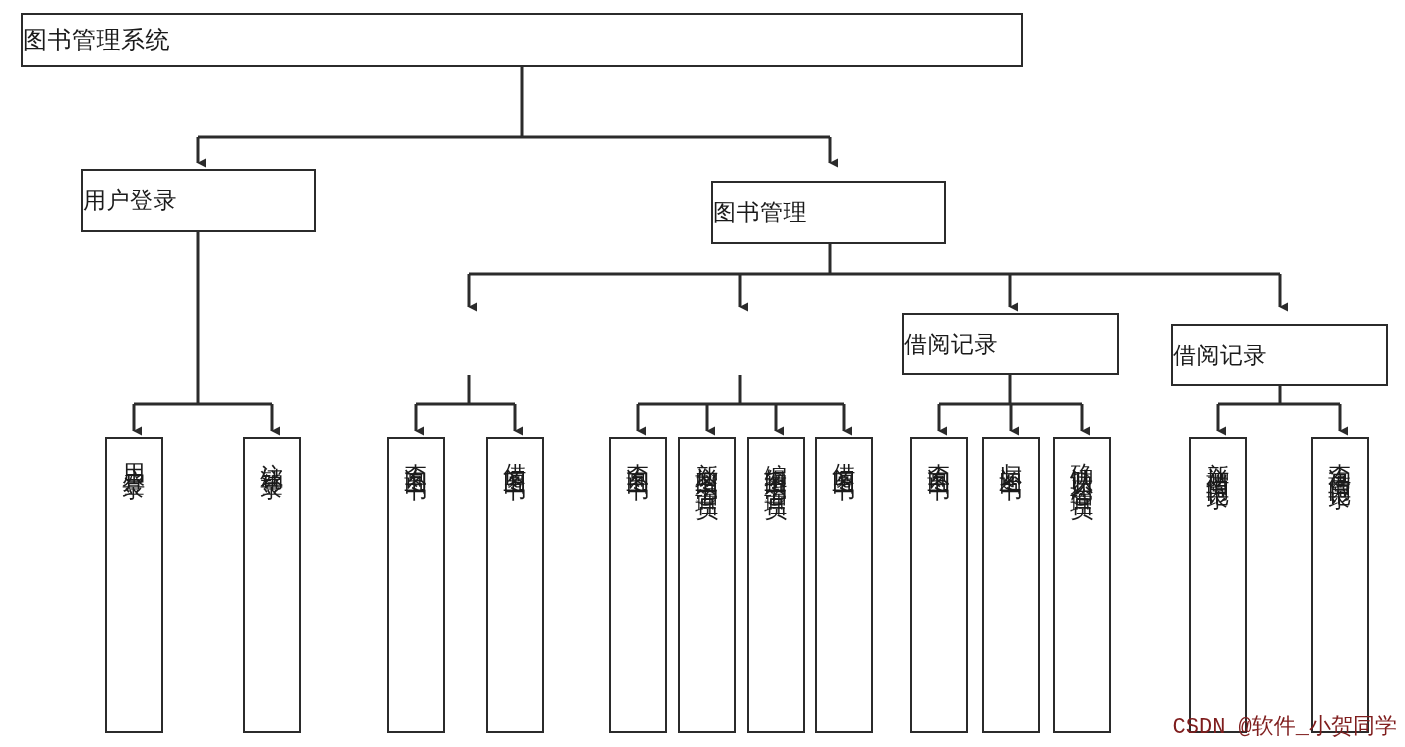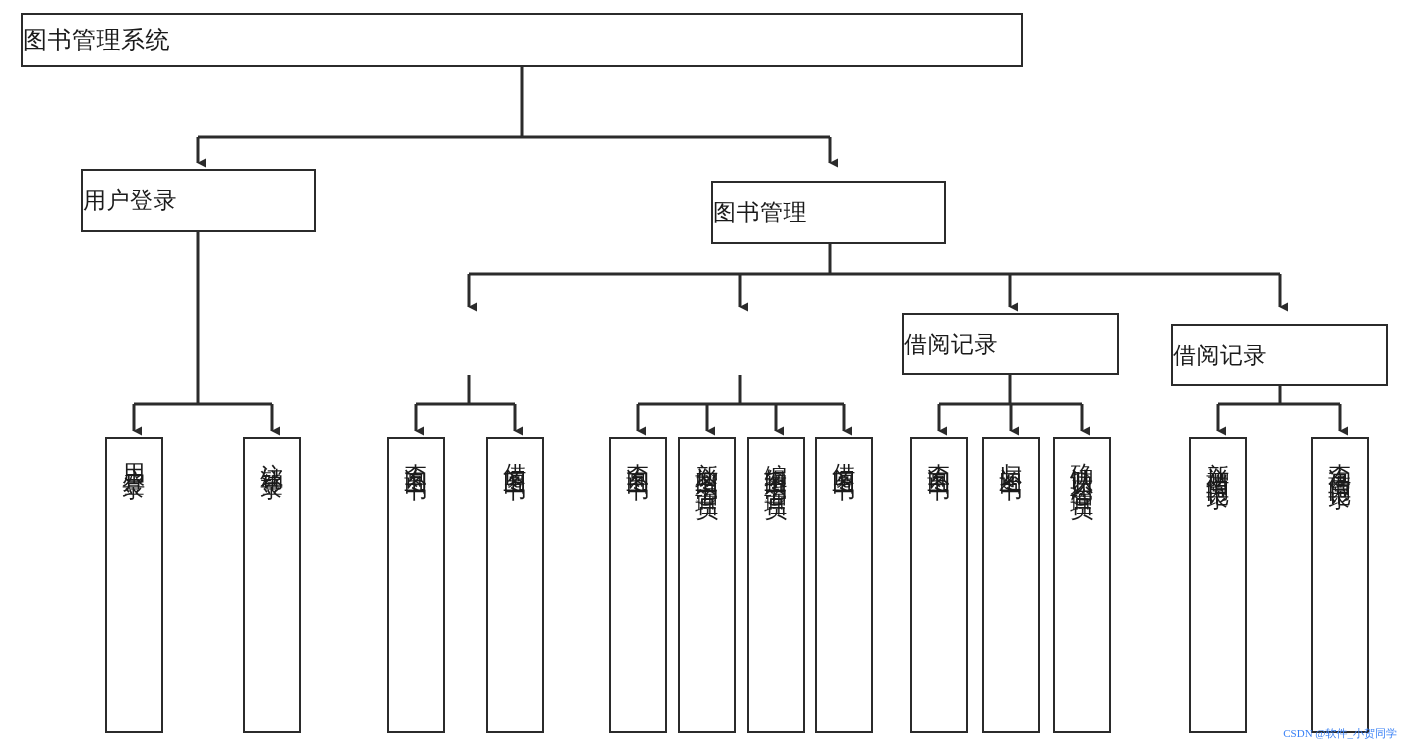--- a/index.html
+++ b/index.html
@@ -56,25 +56,25 @@
     text-orientation: upright;
     font-size: 23px;
     line-height: 1.06;
     letter-spacing: 5px;
     white-space: nowrap;
   }
   .watermark {
     position: absolute;
     right: 8px;
     bottom: 6px;
-    font-size: 11px;
-    color: #3b82f6;
+    font-size: 22px;
+    color: #7f1d1d;
     z-index: 5;
     white-space: nowrap;
-    font-family: Liberation Serif, serif;
+    font-family: Liberation Mono, monospace;
   }
 </style>
 </head>
 <body>
 
 <div id="canvas">
 
   <svg class="wires" viewBox="0 0 1405 747">
     <defs>
       <marker id="arw" markerWidth="12" markerHeight="12" refX="5.2" refY="8.4" orient="auto" markerUnits="userSpaceOnUse">

